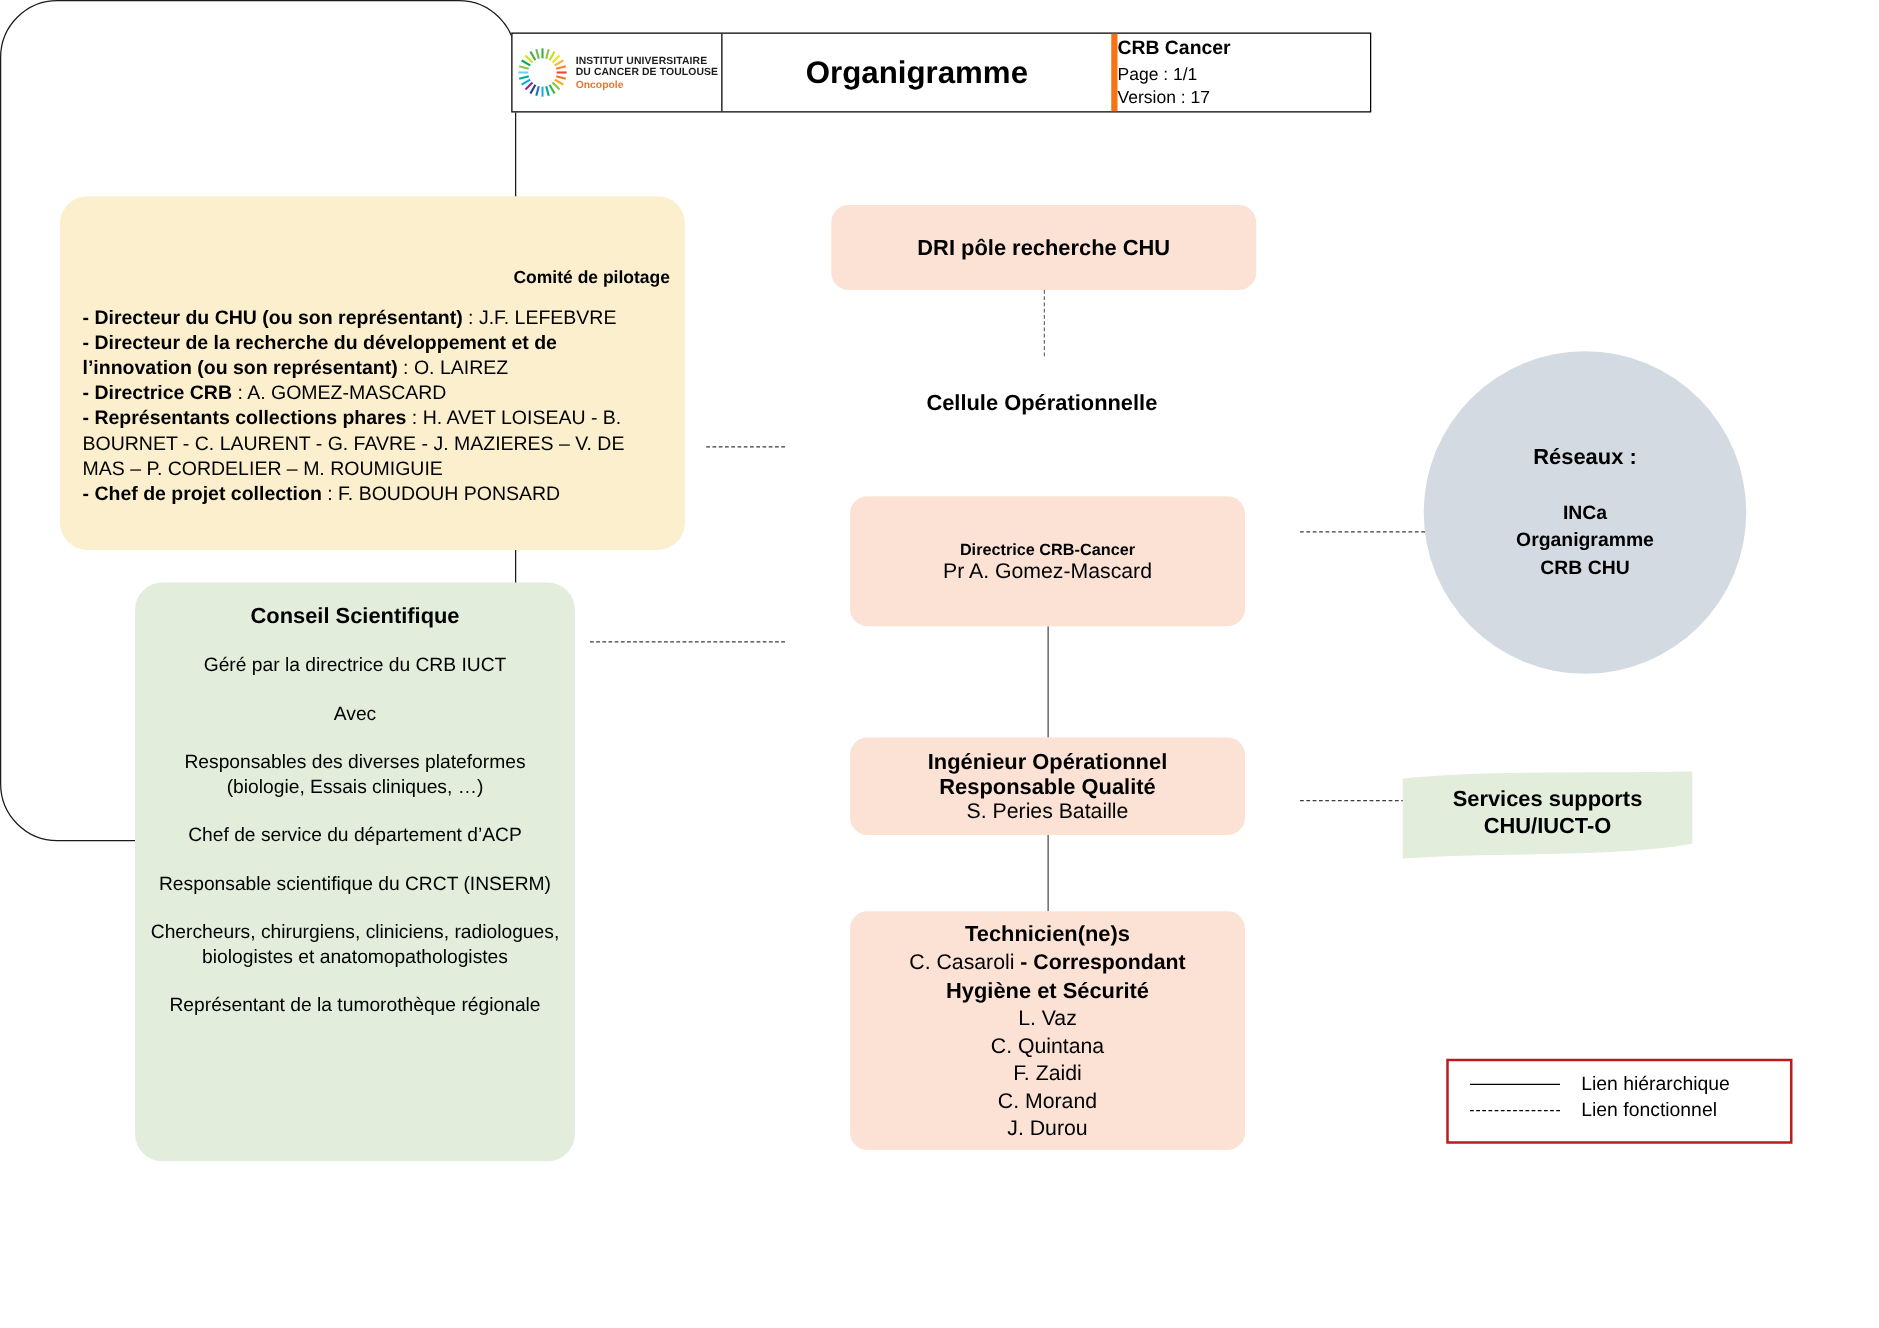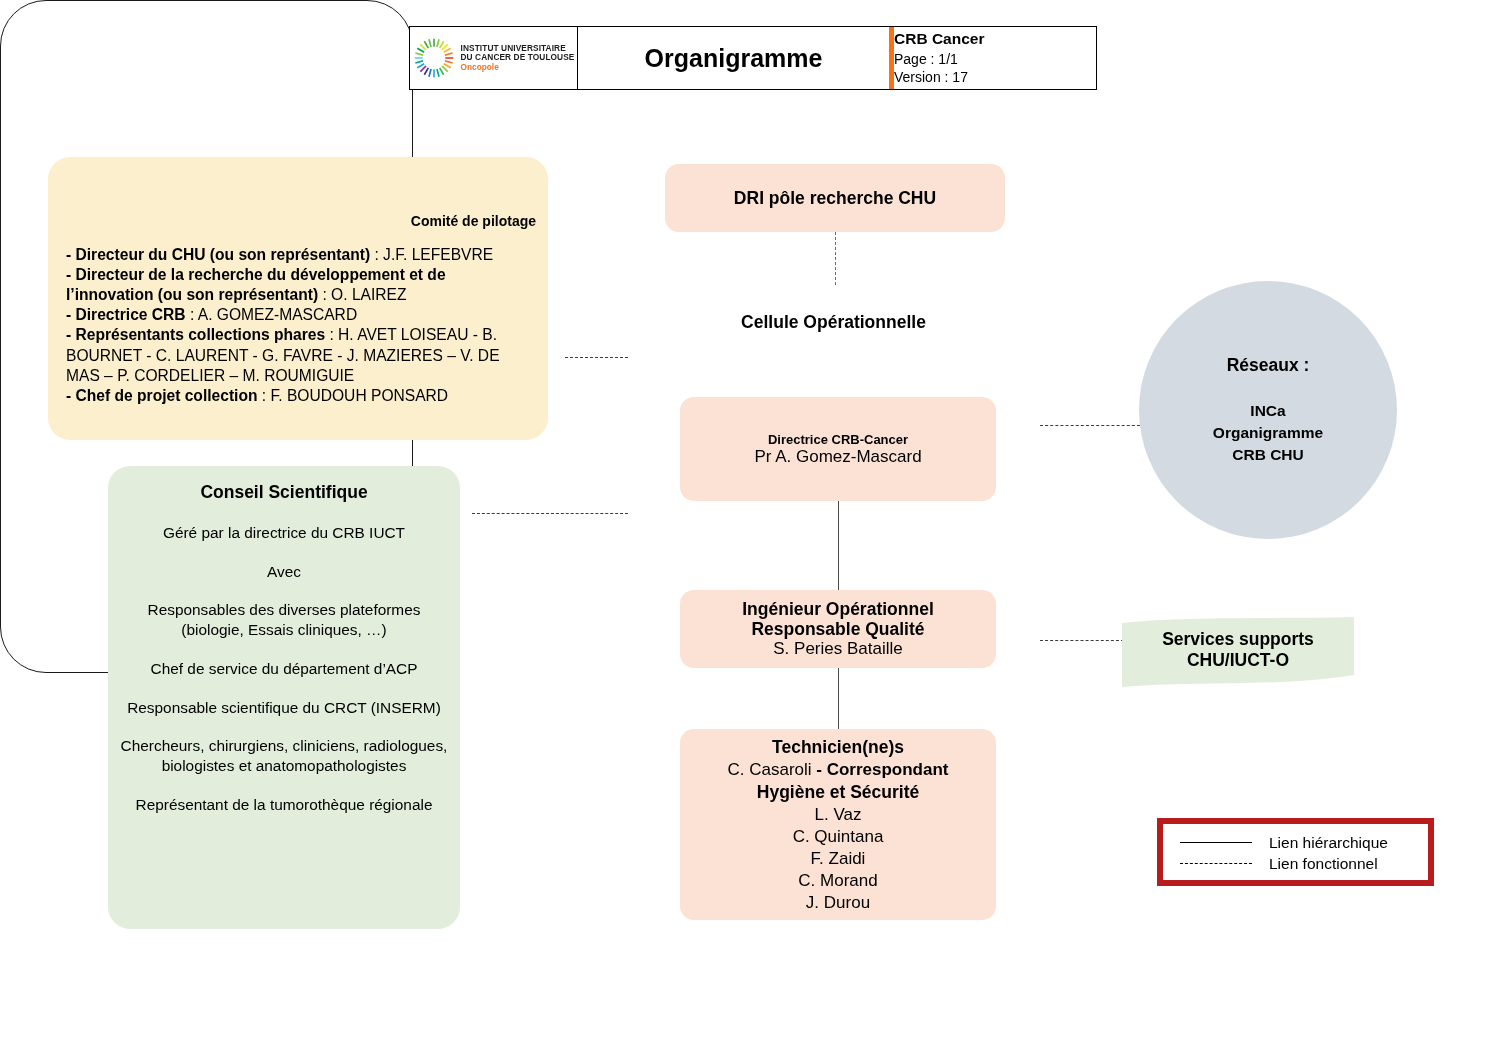--- a/index.html
+++ b/index.html
@@ -184,22 +184,22 @@
     position: absolute; inset: 0;
     display: flex; flex-direction: column;
     align-items: center; justify-content: center;
     padding-bottom: 4px;
   }
   #services-text .l { font-size: 17.5px; font-weight: bold; line-height: 1.22; }
 
   
   #legend {
     position: absolute;
-    left: 1157px; top: 818px; width: 277px; height: 68px;
-    border: 6px solid #b91c1c;
+    left: 1157px; top: 847px; width: 277px; height: 68px;
+    border: 2px solid #b91c1c;
     background: #fff;
     box-sizing: border-box;
     padding: 8px 0 0 0;
   }
   .legend-row {
     display: flex; align-items: center;
     height: 21px;
   }
   .legend-sample { width: 106px; display: flex; align-items: center; justify-content: center; }
   .legend-sample .solid { width: 72px; height: 0; border-top: 1.6px solid #000; }

